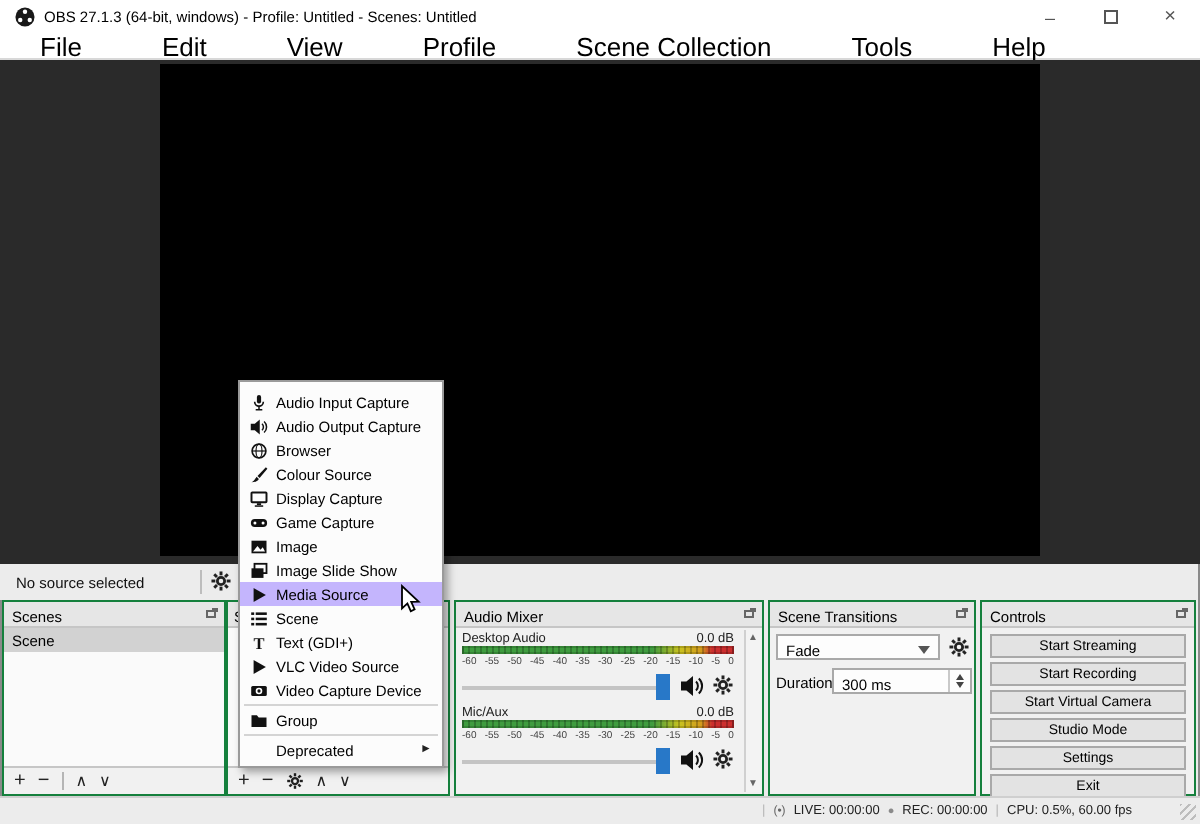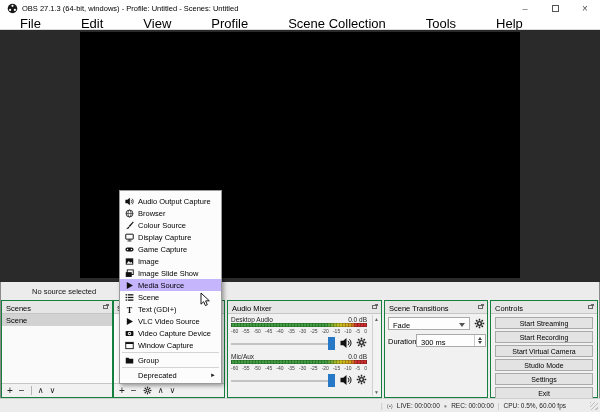--- a/index.html
+++ b/index.html
@@ -20,21 +20,21 @@
   
   .menubar { position:absolute; left:0; top:17px; width:600px; height:13px; background:#ffffff;
              border-bottom:1px solid #d8d8d8; display:flex; align-items:center; }
   .menubar span { font-size:13px; color:#000; padding:0 20px; }
 
   
   .workspace { position:absolute; left:0; top:30px; width:600px; height:252px; background:#2a2a2a; }
   .canvas { position:absolute; left:80px; top:2px; width:440px; height:246px; background:#000; }
 
   
-  .contextbar { position:absolute; left:0; top:282px; width:480px; height:18px; background:#ececec;margin-left:24px; }
+  .contextbar { position:absolute; left:0; top:282px; width:480px; height:18px; background:#ececec; }
   .contextbar .msg { position:absolute; left:8px; top:5px; font-size:7.5px; color:#111; }
   .contextbar .vdiv { position:absolute; left:100px; top:3px; width:1px; height:12px; background:#bdbdbd; }
   .contextbar .gear-slot { position:absolute; left:105px; top:3px; }
 
   
   .panel { position:absolute; top:300px; height:98px; background:#f1f1f1; border:1px solid #15803d; }
   .phead { position:relative; height:13px; background:#e6e6e6; border-bottom:1px solid #c6c6c6; }
   .phead .ptitle { position:absolute; left:4px; top:3px; font-size:7.5px; color:#000; white-space:nowrap; }
   .float-ic { position:absolute; right:4px; top:4px; width:5px; height:4px; border:1px solid #666;
               box-shadow:2px -2px 0 -1px #666; }
@@ -341,20 +341,31 @@
       <span class="s-sep">|</span>
       <span>CPU: 0.5%, 60.00 fps</span>
     </div>
     <span class="grip"></span>
   </div>
 
   <div class="cmenu">
     <div class="mi">
       <span class="mii">
           <svg viewBox="0 0 12 12">
+            <rect x="4.6" y="0.6" width="2.8" height="5.8" rx="1.4" fill="#111"></rect>
+            <path d="M3.1 5.2a2.9 2.9 0 0 0 5.8 0" fill="none" stroke="#111" stroke-width="1.1"></path>
+            <rect x="5.5" y="8" width="1" height="2" fill="#111"></rect>
+            <rect x="3.8" y="10" width="4.4" height="1" fill="#111"></rect>
+          </svg>
+        </span>
+      <span class="mil">Audio Input Capture</span>
+    </div>
+    <div class="mi">
+      <span class="mii">
+          <svg viewBox="0 0 12 12">
             <use href="#speaker"></use>
           </svg>
         </span>
       <span class="mil">Audio Output Capture</span>
     </div>
     <div class="mi">
       <span class="mii">
           <svg viewBox="0 0 12 12">
             <circle cx="6" cy="6" r="4.6" fill="none" stroke="#111" stroke-width="1.1"></circle>
             <ellipse cx="6" cy="6" rx="2" ry="4.6" fill="none" stroke="#111" stroke-width="0.8"></ellipse>
@@ -452,29 +463,20 @@
     <div class="mi">
       <span class="mii">
           <svg viewBox="0 0 12 12">
             <rect x="0.8" y="2.6" width="10.4" height="6.8" rx="1" fill="#111"></rect>
             <circle cx="6" cy="6" r="2.2" fill="#fff"></circle>
             <circle cx="6" cy="6" r="1.1" fill="#111"></circle>
           </svg>
         </span>
       <span class="mil">Video Capture Device</span>
     </div>
-    <div class="mi">
-      <span class="mii">
-          <svg viewBox="0 0 12 12">
-            <rect x="1" y="1.8" width="10" height="8.4" fill="none" stroke="#111" stroke-width="1.2"></rect>
-            <rect x="1" y="1.8" width="10" height="2.2" fill="#111"></rect>
-          </svg>
-        </span>
-      <span class="mil">Window Capture</span>
-    </div>
     <div class="msep"></div>
     <div class="mi">
       <span class="mii">
           <svg viewBox="0 0 12 12">
             <path d="M1 2.2 L4.6 2.2 L5.8 3.6 L11 3.6 L11 10 L1 10 Z" fill="#111"></path>
           </svg>
         </span>
       <span class="mil">Group</span>
     </div>
     <div class="msep"></div>

